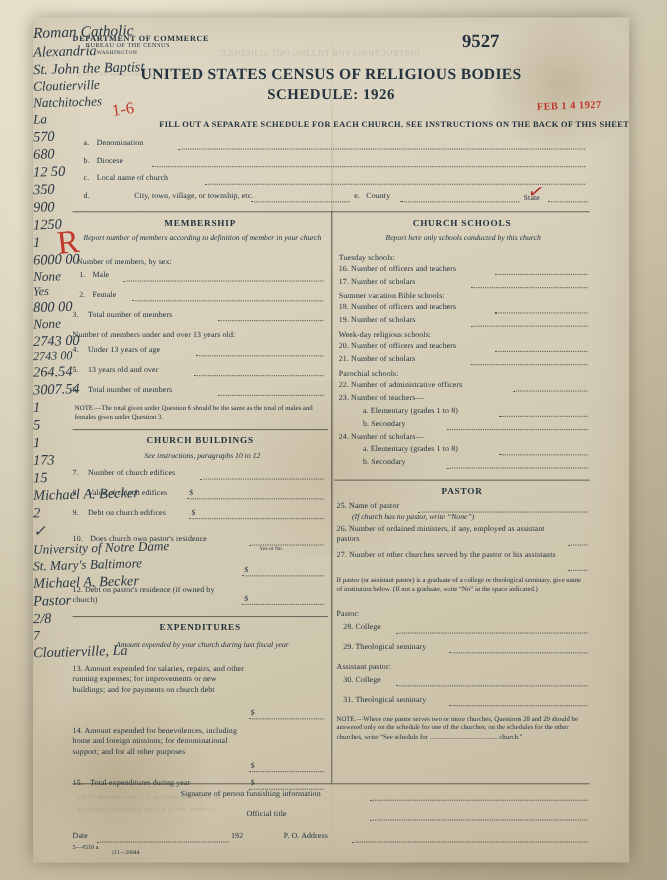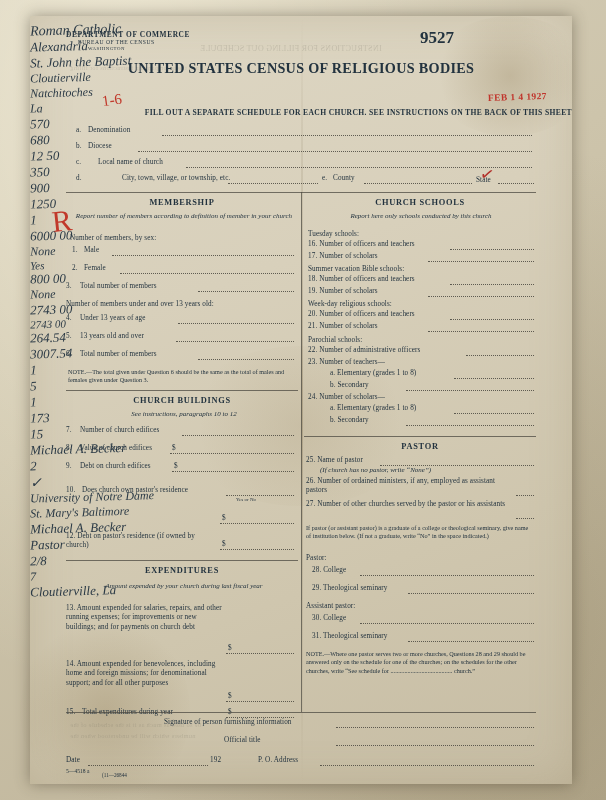--- a/index.html
+++ b/index.html
@@ -95,39 +95,40 @@
     <div class="bleed" style="left:40px;top:48px;">and the accompanying instructions for filling</div>
     <div class="bleed" style="left:40px;top:705px;">be so used as much as it is the schedule of the</div>
     <div class="bleed" style="left:40px;top:716px;">numbers which will be understood when the</div>
 
     <div class="dept ink">DEPARTMENT OF COMMERCE</div>
     <div class="bur ink">BUREAU OF THE CENSUS</div>
     <div class="wash ink">WASHINGTON</div>
     <div class="formnum ink">9527</div>
 
     <div class="title ink">UNITED STATES CENSUS OF RELIGIOUS BODIES</div>
+    <div class="subtitle ink">SCHEDULE: 1926</div>
 
     <div class="redmark1">1-6</div>
     <div class="redR">R</div>
     <div class="stamp">FEB 1 4 1927</div>
 
     <div class="instr ink">FILL OUT A SEPARATE SCHEDULE FOR EACH CHURCH.    SEE INSTRUCTIONS ON THE BACK OF THIS SHEET</div>
 
     <div class="lbl ink" style="left:46px;top:110px;">a.</div>
     <div class="lbl ink" style="left:58px;top:110px;">Denomination</div>
     <div class="dots" style="left:132px;top:119px;width:370px;"></div>
     <div class="hw" style="left:160px;top:102px;font-size:14px;">Roman Catholic</div>
 
     <div class="lbl ink" style="left:46px;top:126px;">b.</div>
     <div class="lbl ink" style="left:58px;top:126px;">Diocese</div>
     <div class="dots" style="left:108px;top:135px;width:394px;"></div>
     <div class="hw" style="left:148px;top:118px;font-size:13px;">Alexandria</div>
 
     <div class="lbl ink" style="left:46px;top:142px;">c.</div>
-    <div class="lbl ink" style="left:68px;top:142px;">Local name of church</div>
+    <div class="lbl ink" style="left:58px;top:142px;">Local name of church</div>
     <div class="dots" style="left:156px;top:151px;width:346px;"></div>
     <div class="hw" style="left:162px;top:134px;font-size:13px;">St. John the Baptist</div>
 
     <div class="lbl ink" style="left:46px;top:158px;">d.</div>
     <div class="lbl ink" style="left:58px;top:158px;margin-left:34px;">City, town, village, or township, etc.</div>
     <div class="dots" style="left:198px;top:167px;width:90px;"></div>
     <div class="hw" style="left:198px;top:150px;font-size:12px;">Cloutierville</div>
 
     <div class="lbl ink" style="left:292px;top:158px;">e.</div>
     <div class="lbl ink" style="left:303px;top:158px;">County</div>

